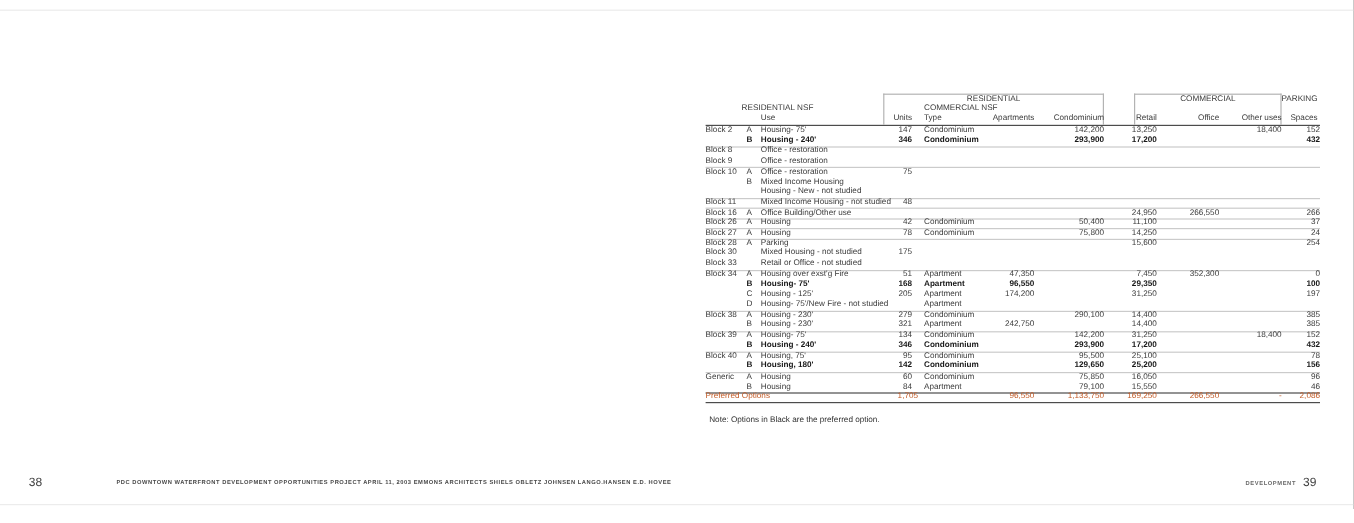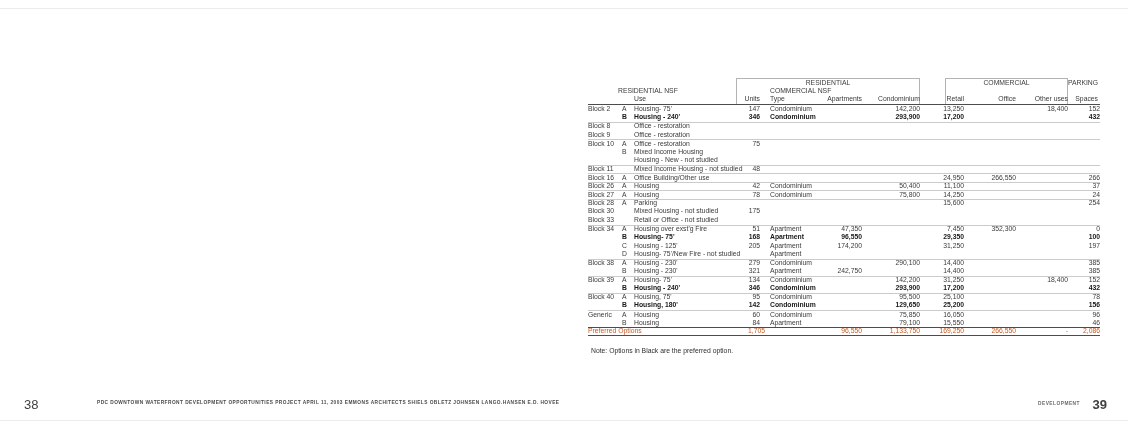--- a/index.html
+++ b/index.html
@@ -42,23 +42,23 @@
   .c-office{width:52px; text-align:right;}
   .c-other{width:52px; text-align:right;}
   .c-spaces{width:32px; text-align:right;}
   .c-label{width:160px;}
   .trow{display:flex; height:9px; align-items:center; box-sizing:border-box;
         border-top:1.2px solid #4c4c4c; border-bottom:1.2px solid #4c4c4c; white-space:nowrap;}
 
   .note{position:absolute; left:591px; top:347px; font-size:6.8px; color:#2e2e2e;}
 
   
-  .pagenum{position:absolute; font-size:13px; color:#3f3f3f;}
+  .pagenum{position:absolute; font-size:10px; color:#3f3f3f;}
   .pg-left{left:24px; top:397px;}
-  .pg-right{right:21px; top:397px;font-weight:bold;}
+  .pg-right{right:31px; top:397px;}
   .footer-line{position:absolute; left:97px; top:400px; font-size:4.8px; letter-spacing:0.45px;
                color:#4a4a4a; font-weight:bold; white-space:nowrap;}
   .section-title{position:absolute; right:45px; top:383px; font-size:12px; letter-spacing:1.1px;
                  color:#3d3d3d; white-space:nowrap;}
   .section-sub{position:absolute; right:48px; top:401px; font-size:4.8px; letter-spacing:0.5px;
                font-weight:bold; color:#6a6a6a;}
 </style>
 </head>
 <body>
 

